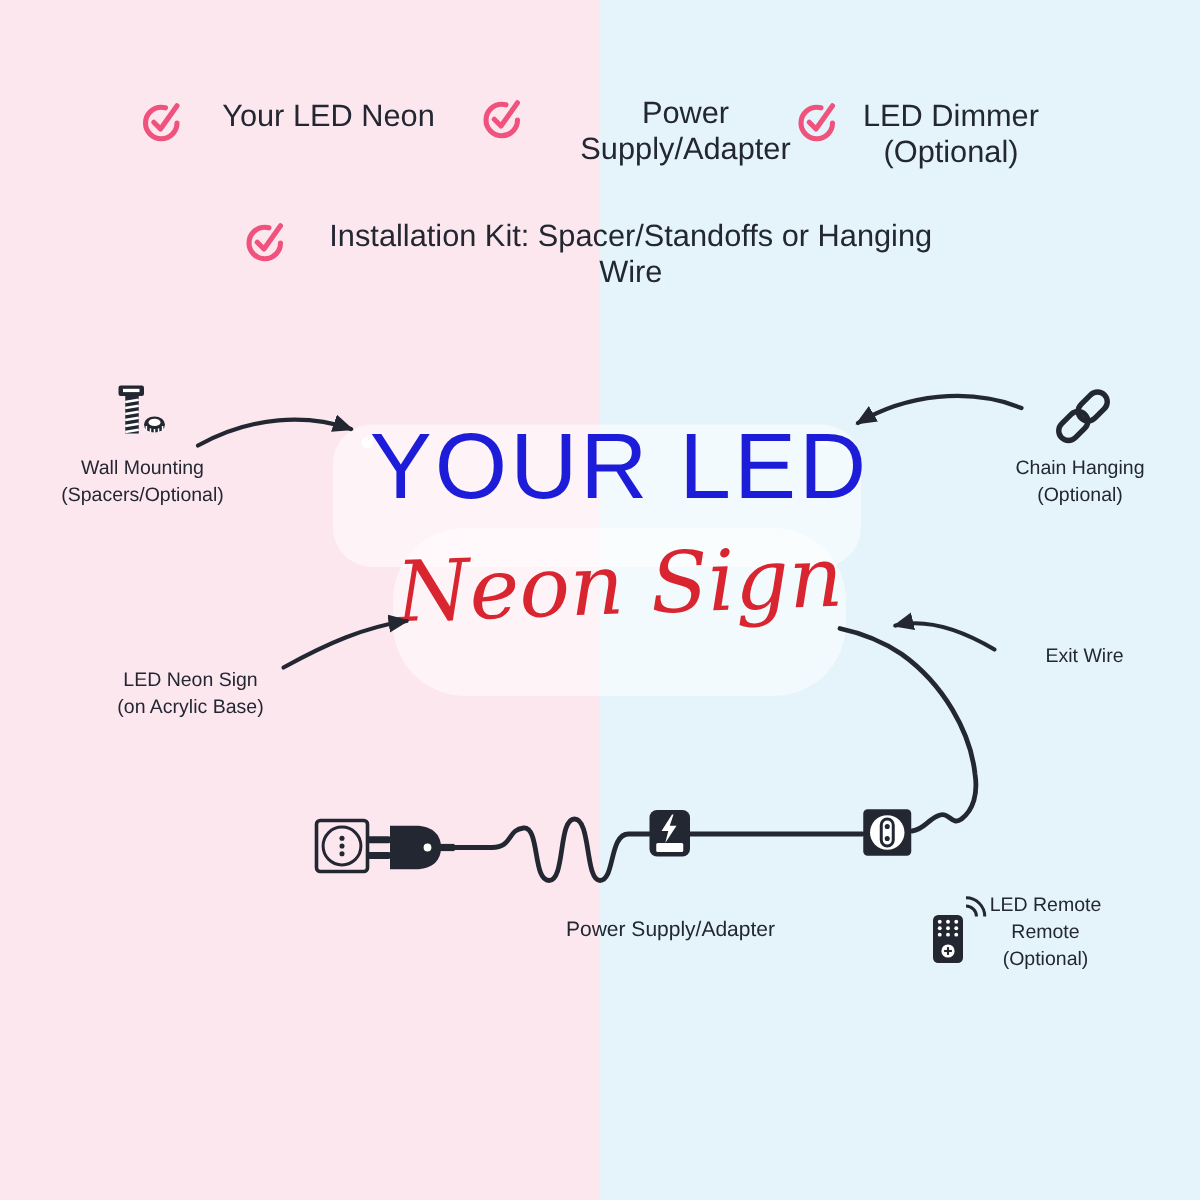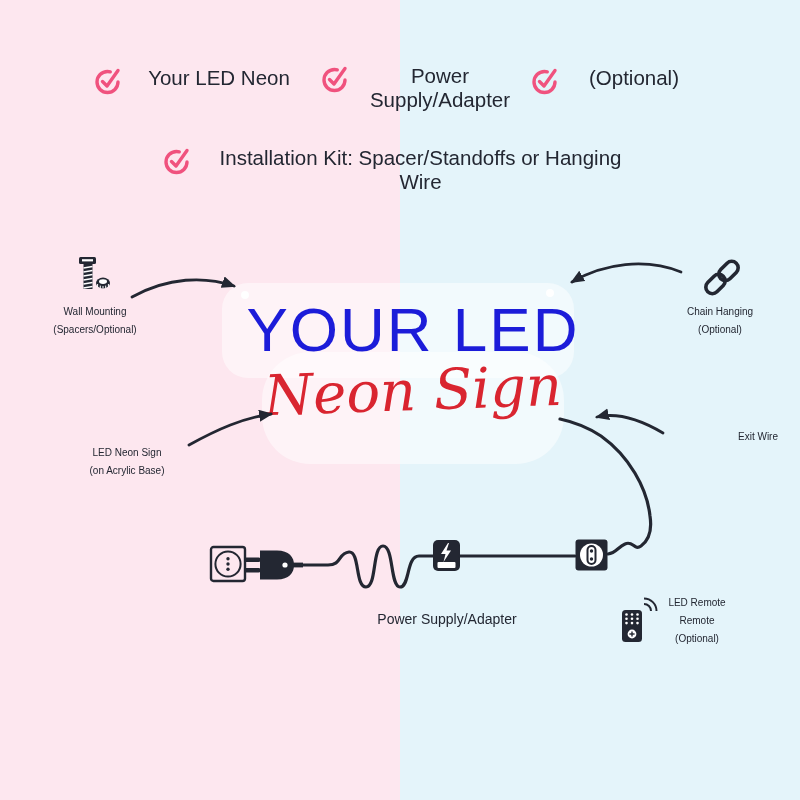--- a/index.html
+++ b/index.html
@@ -9,24 +9,24 @@
   *{box-sizing:border-box;margin:0;padding:0;}
   body{font-family:"Liberation Sans",sans-serif;color:var(--ink);}
   .canvas{position:relative;width:800px;height:800px;overflow:hidden;background:var(--bg-left);}
   .bg-half{position:absolute;top:0;height:800px;width:400px;}
   .bg-half.left{left:0;background:var(--bg-left);}
   .bg-half.right{left:400px;background:var(--bg-right);}
   .abs{position:absolute;}
   .chk{position:absolute;display:flex;align-items:flex-start;}
   .chk .ic{flex:0 0 auto;margin-top:1px;}
   .chk .txt{text-align:center;font-size:20.5px;line-height:24px;font-weight:500;color:var(--ink);}
-  .callout{position:absolute;text-align:center;font-size:10px;line-height:18px;font-weight:500;color:var(--ink);}
+  .callout{position:absolute;text-align:center;font-size:13px;line-height:18px;font-weight:500;color:var(--ink);}
   .acrylic{position:absolute;background:var(--acrylic);}
   .hole{position:absolute;width:8px;height:8px;border-radius:50%;background:#fff;opacity:.95;}
-  .sign-line1{position:absolute;left:237px;top:294px;width:352px;text-align:center;
+  .sign-line1{position:absolute;left:237px;top:276px;width:352px;text-align:center;
     font-size:62px;font-weight:500;letter-spacing:2px;color:var(--sign-blue);white-space:nowrap;}
   .sign-line2{position:absolute;left:263px;top:358px;width:300px;text-align:center;
     font-family:"DejaVu Serif",serif;font-style:italic;font-size:56px;color:var(--sign-red);
     white-space:nowrap;transform:rotate(-2deg);}
   svg.overlay{position:absolute;left:0;top:0;pointer-events:none;}
   .ps-label{font-size:14px;}
 </style>
 </head>
 <body>
 
@@ -36,36 +36,37 @@
 
   <div class="chk" style="left:94px;top:66px;">
     <svg class="ic" width="29" height="29" viewBox="0 0 29 29">
       <circle cx="13.5" cy="15" r="10.5" fill="none" stroke="var(--accent-pink)" stroke-width="3.4" stroke-linecap="round" stroke-dasharray="52 14"></circle>
       <path d="M8.5,14.5 L13,19 L24,3.5" fill="none" stroke="var(--accent-pink)" stroke-width="3.4" stroke-linecap="round" stroke-linejoin="round"></path>
     </svg>
     <div class="txt" style="width:160px;margin-left:16px;">
       <div>Your LED Neon</div>
     </div>
   </div>
-  <div class="chk" style="left:321px;top:64px;">
+  <div class="chk" style="left:321px;top:64px;gap:17px;">
     <svg class="ic" width="29" height="29" viewBox="0 0 29 29">
       <circle cx="13.5" cy="15" r="10.5" fill="none" stroke="var(--accent-pink)" stroke-width="3.4" stroke-linecap="round" stroke-dasharray="52 14"></circle>
       <path d="M8.5,14.5 L13,19 L24,3.5" fill="none" stroke="var(--accent-pink)" stroke-width="3.4" stroke-linecap="round" stroke-linejoin="round"></path>
     </svg>
     <div class="txt" style="width:164px;margin-left:8px;">
       <div>Power</div>
       <div>Supply/Adapter</div>
     </div>
   </div>
   <div class="chk" style="left:531px;top:66px;">
     <svg class="ic" width="29" height="29" viewBox="0 0 29 29">
       <circle cx="13.5" cy="15" r="10.5" fill="none" stroke="var(--accent-pink)" stroke-width="3.4" stroke-linecap="round" stroke-dasharray="52 14"></circle>
       <path d="M8.5,14.5 L13,19 L24,3.5" fill="none" stroke="var(--accent-pink)" stroke-width="3.4" stroke-linecap="round" stroke-linejoin="round"></path>
     </svg>
     <div class="txt" style="width:132px;margin-left:8px;">
+      <div>LED Dimmer</div>
       <div>(Optional)</div>
     </div>
   </div>
 
   <div class="chk" style="left:163px;top:146px;">
     <svg class="ic" width="29" height="29" viewBox="0 0 29 29">
       <circle cx="13.5" cy="15" r="10.5" fill="none" stroke="var(--accent-pink)" stroke-width="3.4" stroke-linecap="round" stroke-dasharray="52 14"></circle>
       <path d="M8.5,14.5 L13,19 L24,3.5" fill="none" stroke="var(--accent-pink)" stroke-width="3.4" stroke-linecap="round" stroke-linejoin="round"></path>
     </svg>
     <div class="txt" style="width:437px;margin-left:10px;">
@@ -121,21 +122,21 @@
   <div class="callout" style="left:640px;top:303px;width:160px;">
     <div>Chain Hanging</div>
     <div>(Optional)</div>
   </div>
 
   <div class="callout" style="left:37px;top:444px;width:180px;">
     <div>LED Neon Sign</div>
     <div>(on Acrylic Base)</div>
   </div>
 
-  <div class="callout" style="left:668px;top:428px;width:110px;text-align:right;">
+  <div class="callout" style="left:668px;top:428px;width:110px;text-align:center;">
     <div>Exit Wire</div>
   </div>
 
   <svg class="abs" style="left:209px;top:545px;" width="38" height="38" viewBox="0 0 38 38">
     <rect x="2" y="2" width="34" height="34" rx="2.5" fill="none" stroke="var(--ink)" stroke-width="2.4"></rect>
     <circle cx="19" cy="19" r="12.6" fill="none" stroke="var(--ink)" stroke-width="2"></circle>
     <circle cx="19" cy="13.8" r="1.7" fill="var(--ink)"></circle>
     <circle cx="19" cy="19" r="1.7" fill="var(--ink)"></circle>
     <circle cx="19" cy="24.2" r="1.7" fill="var(--ink)"></circle>
   </svg>

